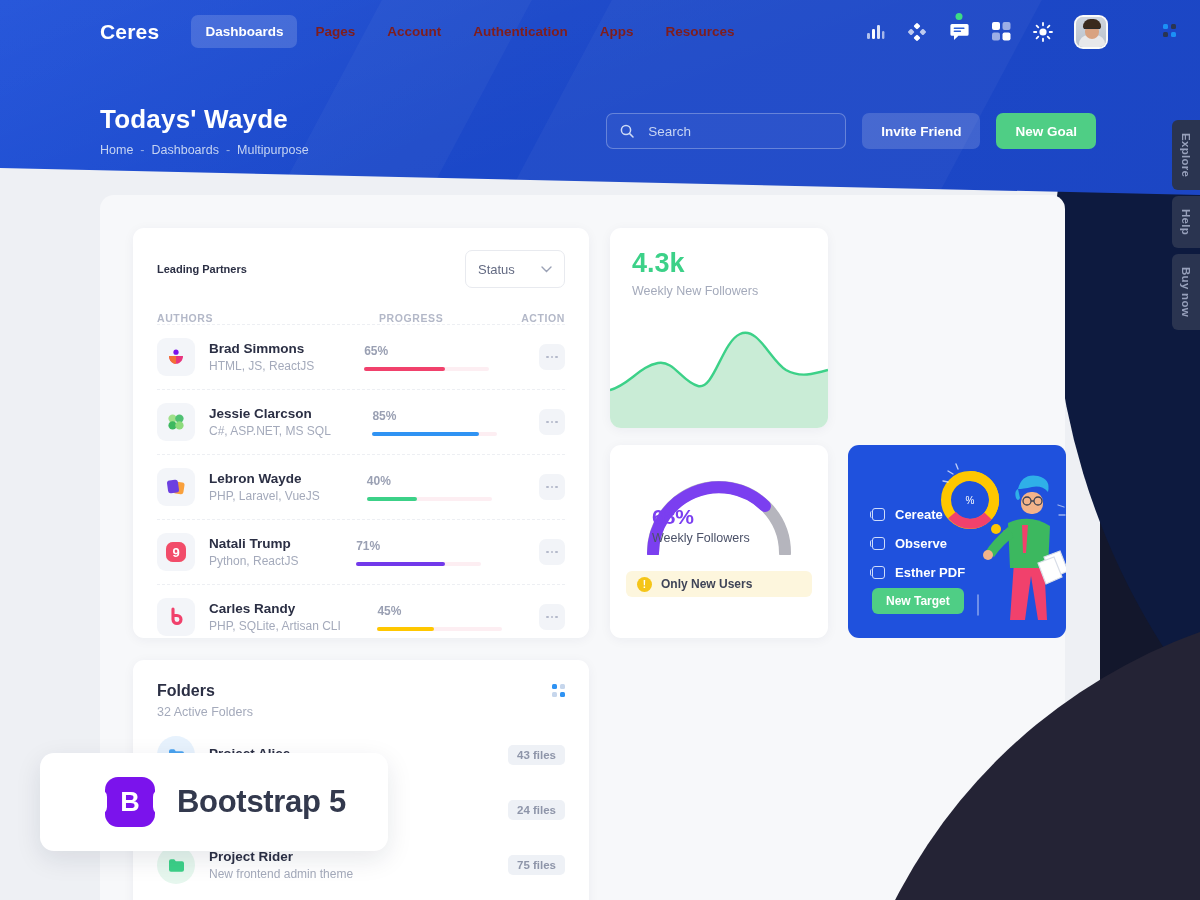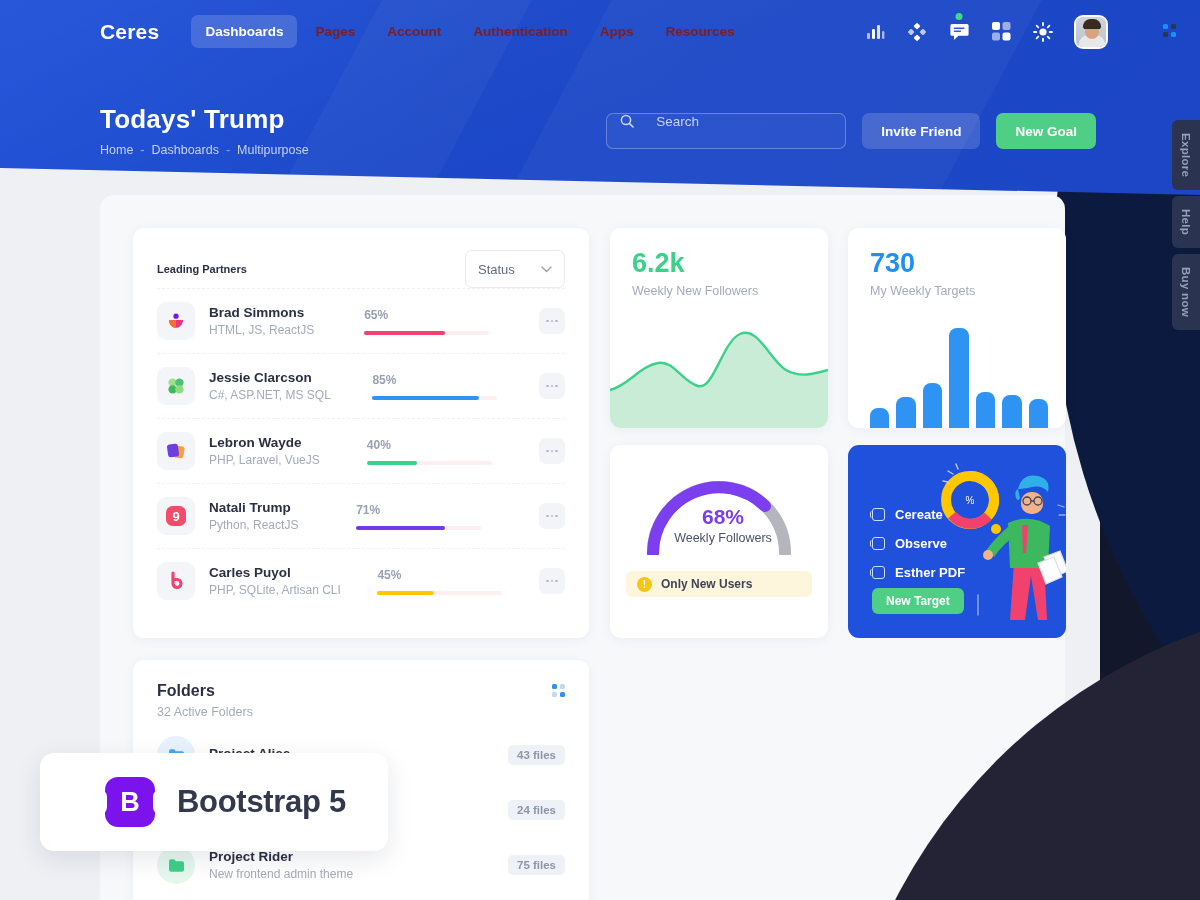--- a/index.html
+++ b/index.html
@@ -110,21 +110,21 @@
   .crumb { cursor:pointer; }
   .crumb.static { cursor:default; }
   .crumb-sep { color:#9ab0e4; }
 
   .head-actions {
     position:absolute; right:104px; top:113px; z-index:30;
     display:flex; align-items:center; gap:16px;
   }
   .search-box {
     width:240px; height:36px; border:1px solid rgba(255,255,255,.28);
-    border-radius:7px; display:flex; gap:22px;
+    border-radius:7px; display:flex; align-items:center; gap:14px;
     padding:0 13px; background:rgba(255,255,255,.04); cursor:text;
   }
   .search-box .ph { color:#c7d5f3; font-size:13.5px; }
   .btn {
     height:36px; padding:0 19px; border-radius:7px; border:none;
     font-size:13.5px; font-weight:600; cursor:pointer;
     display:flex; align-items:center; justify-content:center;
     font-family:"Liberation Sans", sans-serif;
   }
   .btn-ghost { background:rgba(255,255,255,.16); color:#fff; }
@@ -184,21 +184,21 @@
   .stat-num { font-size:27px; font-weight:bold; }
   .stat-lbl { font-size:12.5px; color:#a4aabb; margin-top:5px; }
   .spark { position:absolute; left:0; right:0; bottom:0; height:120px; }
   .bars { position:absolute; left:22px; right:18px; bottom:0; height:115px;
           display:flex; align-items:flex-end; gap:7px; }
   .bar { flex:1; border-radius:8px 8px 0 0; background:#2f93f3; }
 
   
   #c-gauge { left:610px; top:445px; width:218px; height:193px; }
   .gauge-wrap { position:relative; width:150px; height:82px; margin:28px auto 0; }
-  .gauge-txt { position:absolute; left:8px; right:0; top:32px; text-align:center; }
+  .gauge-txt { position:absolute; left:8px; right:0; top:32px; text-align:left; }
   .gauge-pct { font-size:21px; font-weight:bold; color:#7b3ff0; }
   .gauge-sub { font-size:12.5px; color:#4b5168; margin-top:2px; }
   .alert {
     margin:16px 16px 0; height:26px; border-radius:6px; background:#fdf6dd;
     display:flex; align-items:center; gap:9px; padding:0 11px;
   }
   .alert .ic { width:15px; height:15px; border-radius:50%; background:#f5c518;
                color:#fff; font-size:10px; font-weight:bold; line-height:15px;
                text-align:center; flex:none; }
   .alert span.t { font-size:12px; font-weight:bold; color:#3f4457; }
@@ -332,21 +332,21 @@
         <span class="av-bg"></span>
         <span class="av-body"></span>
         <span class="av-face"></span>
         <span class="av-hair"></span>
         <span class="av-glass"></span>
       </div>
     </div>
   </div>
 
   <div class="page-head">
-    <div class="page-title">Todays' Trump</div>
+    <div class="page-title">Todays' Wayde</div>
     <div class="breadcrumb">
       <span class="crumb">Home</span>
       <span class="crumb-sep">-</span>
       <span class="crumb">Dashboards</span>
       <span class="crumb-sep">-</span>
       <span class="crumb static">Multipurpose</span>
     </div>
   </div>
 
   <div class="head-actions">
@@ -372,20 +372,25 @@
       <div class="lp-head">
         <div class="lp-title">Leading Partners</div>
         <div class="status-select">
           <span>Status</span>
           <svg width="11" height="7" viewBox="0 0 11 7">
             <path d="M1 1l4.5 4.5L10 1" fill="none" stroke="#9aa1b5" stroke-width="1.4" stroke-linecap="round"></path>
           </svg>
         </div>
       </div>
 
+      <div class="tbl-head">
+        <div class="col-a">AUTHORS</div>
+        <div class="col-p">PROGRESS</div>
+        <div class="col-x">ACTION</div>
+      </div>
 
       <div class="row">
         <div class="av-sq">
           <svg width="20" height="20" viewBox="0 0 20 20">
             <path d="M3 9c0 4.5 3.2 7.8 7 7.8S17 13.5 17 9z" fill="#e8357e"></path>
             <path d="M3 9c0 4.5 3.2 7.8 7 7.8V9z" fill="#f5782e" opacity=".9"></path>
             <circle cx="10" cy="5.2" r="2.6" fill="#7b13ec"></circle>
           </svg>
         </div>
         <div class="who">
@@ -480,64 +485,49 @@
           </div>
       </div>
 
       <div class="row">
         <div class="av-sq">
           <svg width="20" height="20" viewBox="0 0 20 20">
             <path d="M7 2v10.5a4 4 0 104-4H7" fill="none" stroke="#f1416c" stroke-width="3.1" stroke-linecap="round"></path>
           </svg>
         </div>
         <div class="who">
-          <div class="who-name">Carles Puyol</div>
+          <div class="who-name">Carles Randy</div>
           <div class="who-sub">PHP, SQLite, Artisan CLI</div>
         </div>
         <div class="prog-wrap" style="margin-left:auto">
           <div class="prog-pct">45%</div>
           <div class="prog-bar">
             <div class="prog-fill" style="width:45%;background:#ffc700"></div>
           </div>
         </div>
         <div class="dots-btn">
             <i></i>
             <i></i>
             <i></i>
           </div>
       </div>
     </div>
   </div>
 
   <div class="card" id="c-followers">
     <div style="padding:20px 22px 0">
-      <div class="stat-num" style="color:#3cd188">6.2k</div>
+      <div class="stat-num" style="color:#3cd188">4.3k</div>
       <div class="stat-lbl">Weekly New Followers</div>
     </div>
     <svg class="spark" viewBox="0 0 218 120" preserveAspectRatio="none">
       <path d="M0,82 C18,78 30,58 48,55 C64,52 72,74 88,78 C104,82 112,34 130,26 C148,18 160,52 176,62 C190,70 204,66 218,62 L218,120 L0,120 Z" fill="#c9ecd6"></path>
       <path d="M0,82 C18,78 30,58 48,55 C64,52 72,74 88,78 C104,82 112,34 130,26 C148,18 160,52 176,62 C190,70 204,66 218,62" fill="none" stroke="#3cd188" stroke-width="2.4"></path>
     </svg>
   </div>
 
-  <div class="card" id="c-targets">
-    <div style="padding:20px 22px 0">
-      <div class="stat-num" style="color:#1b90f6">730</div>
-      <div class="stat-lbl">My Weekly Targets</div>
-    </div>
-    <div class="bars">
-      <div class="bar" style="height:20px"></div>
-      <div class="bar" style="height:31px"></div>
-      <div class="bar" style="height:45px"></div>
-      <div class="bar" style="height:100px"></div>
-      <div class="bar" style="height:36px"></div>
-      <div class="bar" style="height:33px"></div>
-      <div class="bar" style="height:29px"></div>
-    </div>
-  </div>
 
   <div class="card" id="c-gauge">
     <div class="gauge-wrap">
       <svg width="150" height="82" viewBox="0 0 150 82">
         <path d="M9,80 A66,66 0 0,1 141,80" fill="none" stroke="#b5b5bd" stroke-width="12" stroke-linecap="round"></path>
         <path d="M9,80 A66,66 0 0,1 121,33" fill="none" stroke="#7b3ff0" stroke-width="12" stroke-linecap="round"></path>
       </svg>
       <div class="gauge-txt">
         <div class="gauge-pct">68%</div>
         <div class="gauge-sub">Weekly Followers</div>

